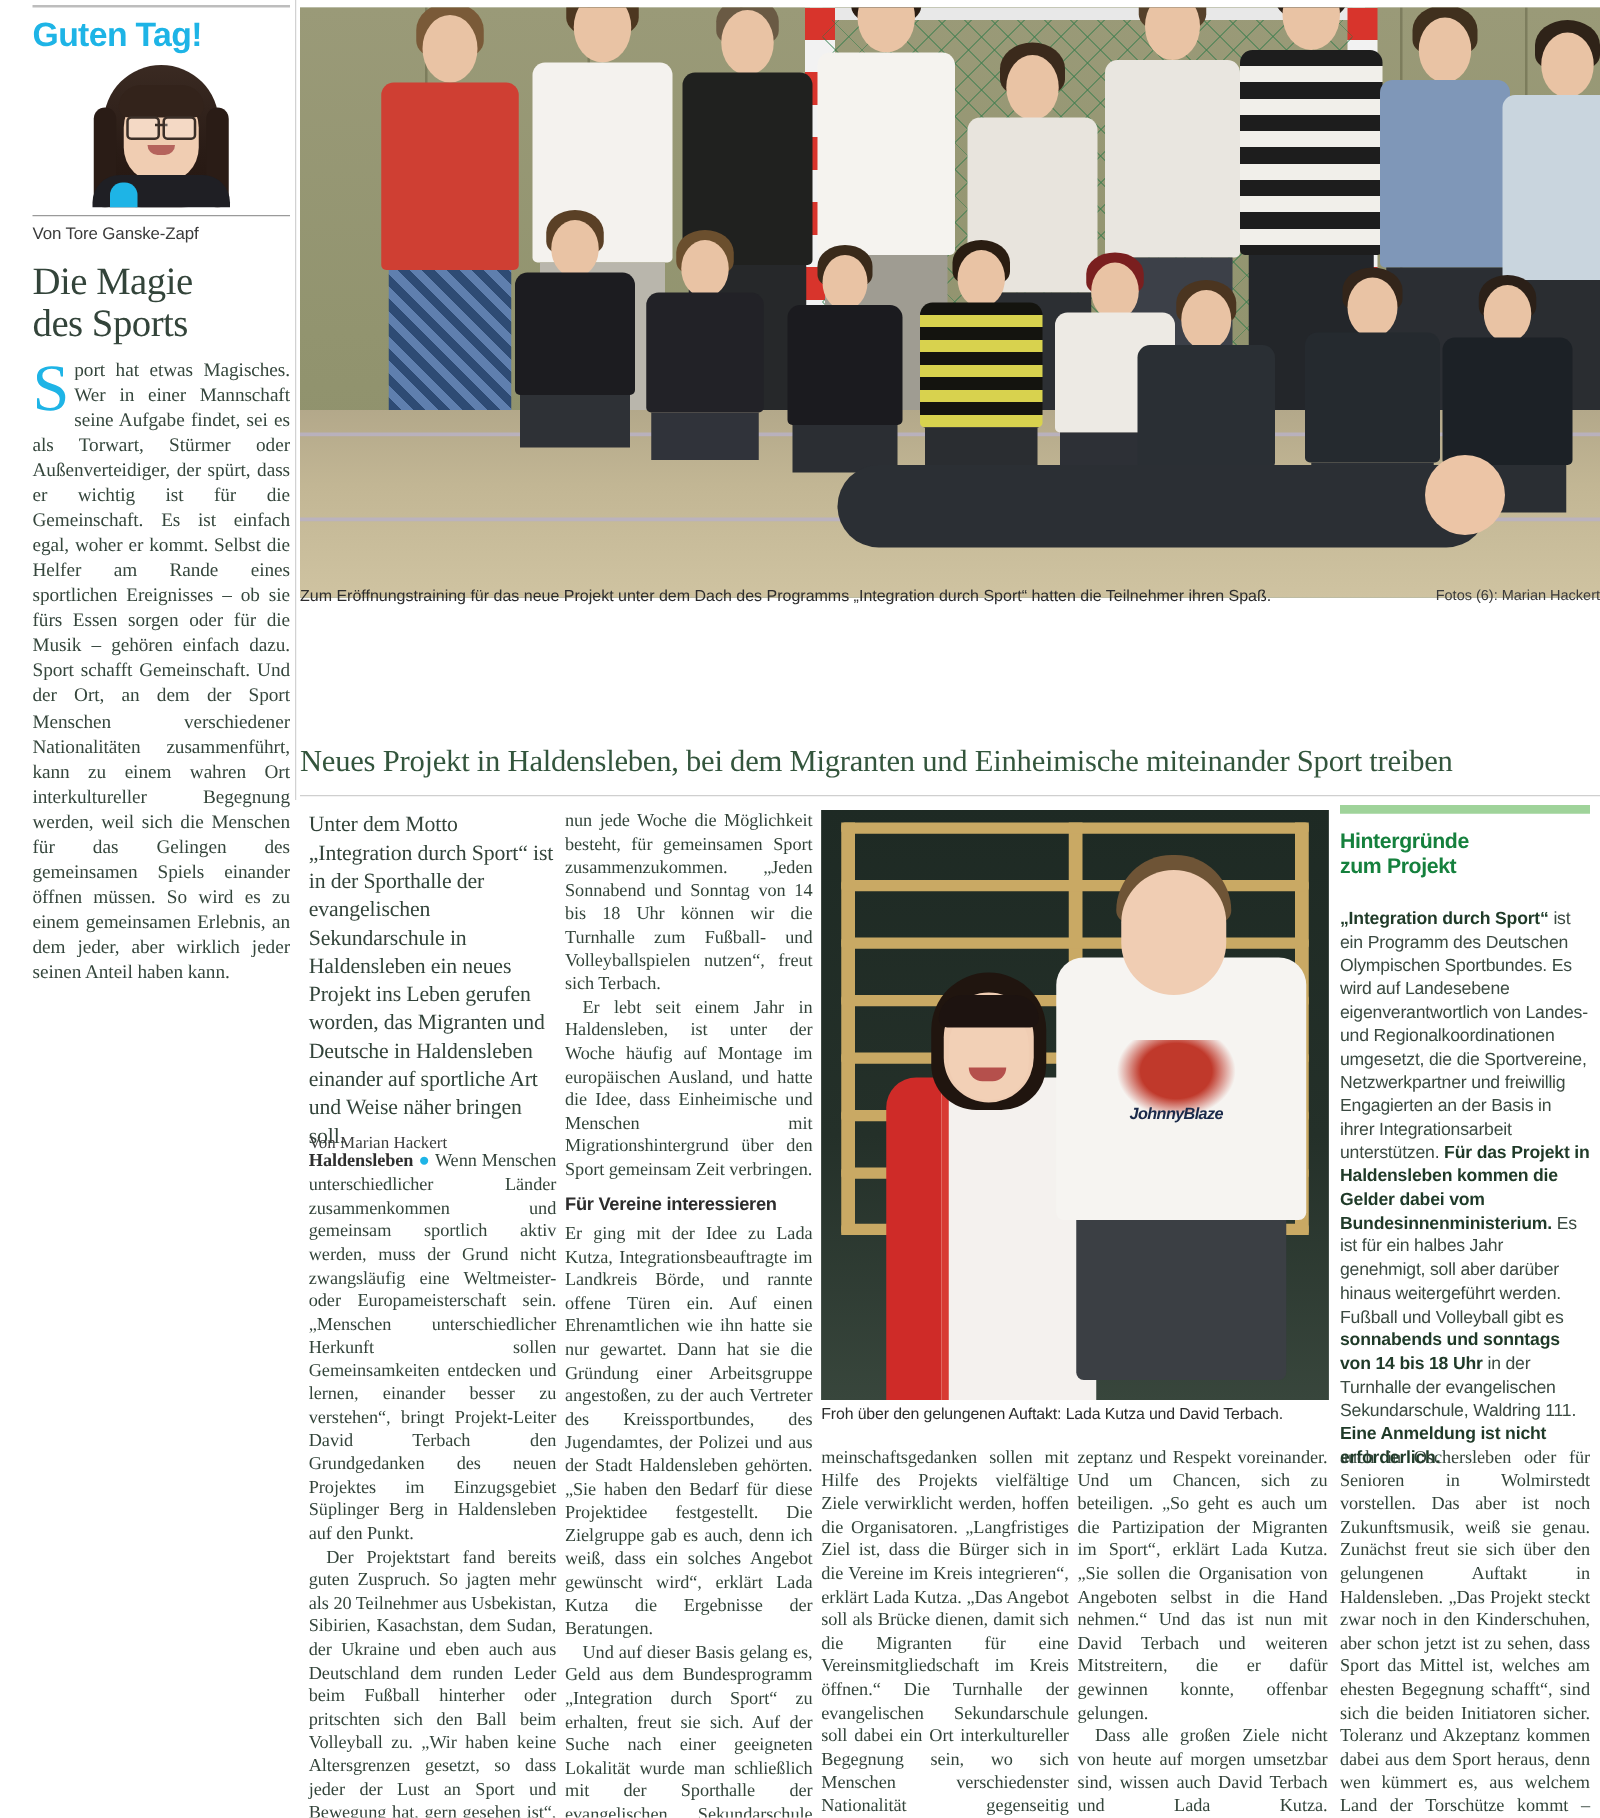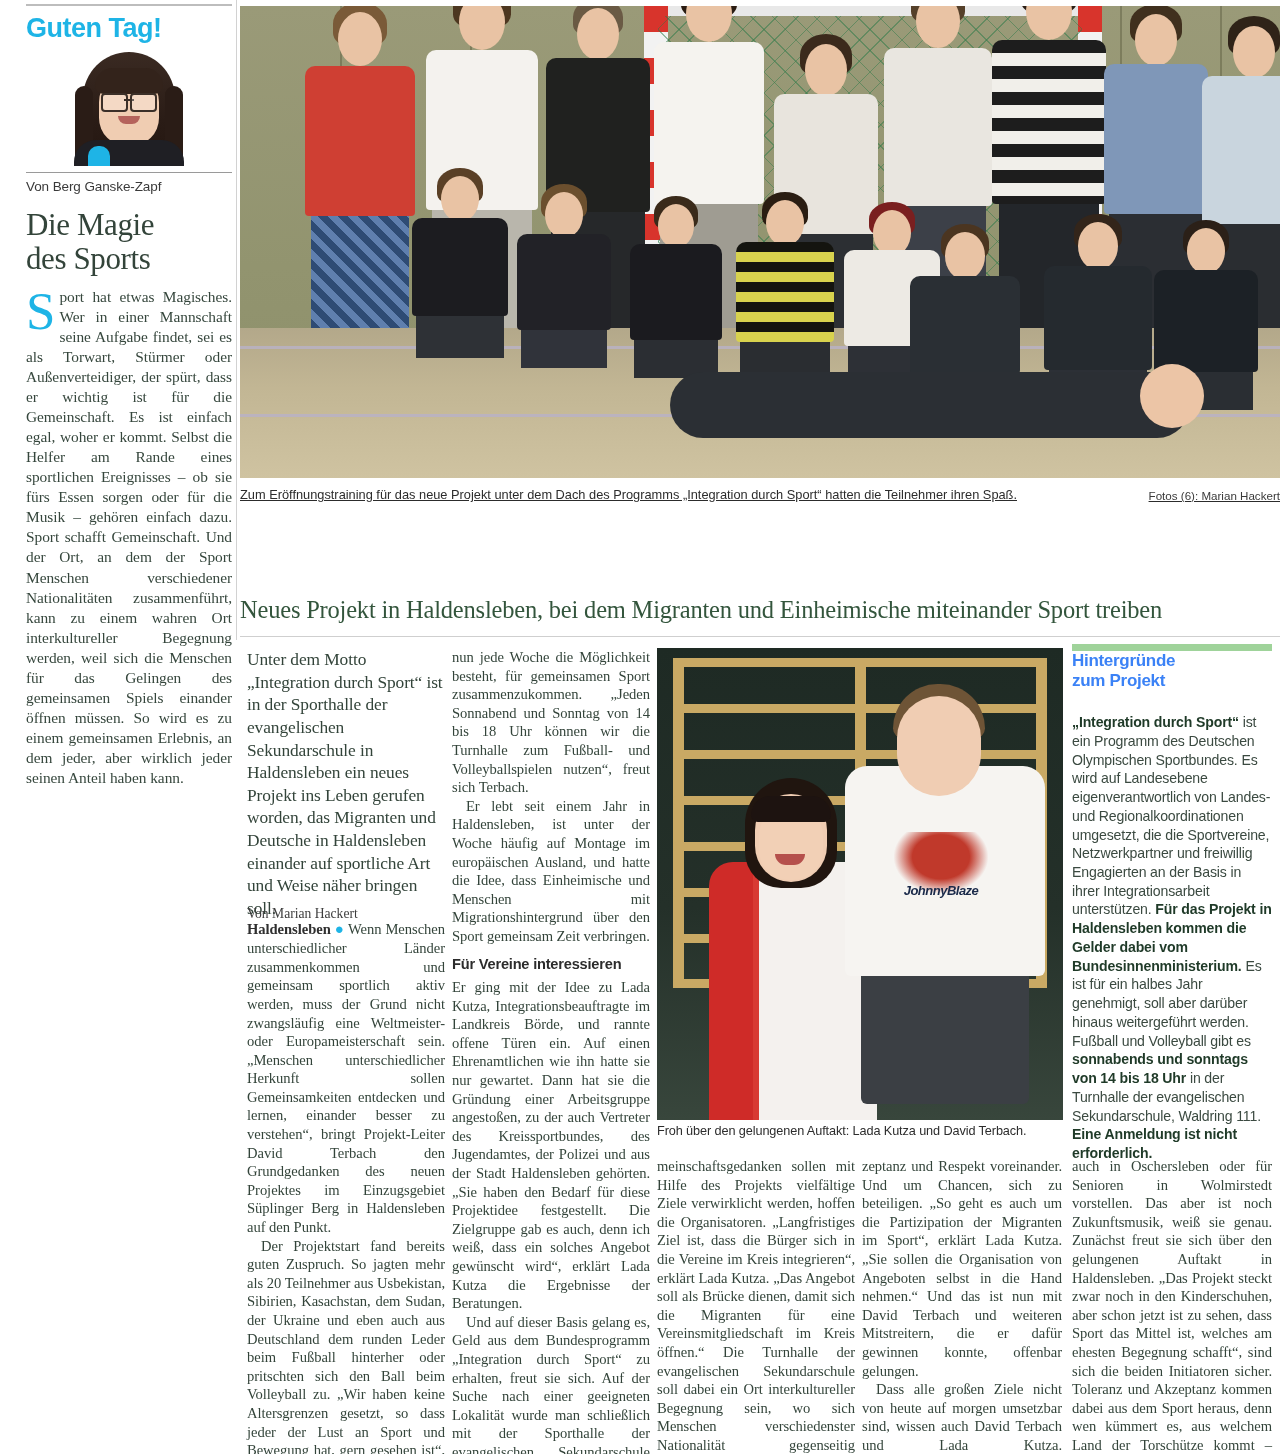--- a/index.html
+++ b/index.html
@@ -126,23 +126,23 @@
       repeating-linear-gradient(-45deg, rgba(40,120,70,.55) 0 1px, transparent 1px 15px);
     opacity:.85;
   }
   .pers{position:absolute;bottom:150px;}
   .pers .head{position:absolute;left:50%;transform:translateX(-50%);border-radius:50%;background:#e9c3a4;}
   .pers .hair{position:absolute;left:50%;transform:translateX(-50%);border-radius:50% 50% 30% 30%;}
   .pers .torso{position:absolute;left:50%;transform:translateX(-50%);border-radius:10px 10px 4px 4px;}
   .pers .legs{position:absolute;left:50%;transform:translateX(-50%);}
 
   .photocap-row{
-    position:absolute;left:240px;top:482px;width:1040px;height:20px;
+    position:absolute;left:240px;top:466px;width:1040px;height:20px;
     font-family:"Liberation Sans", sans-serif;font-size:12.8px;color:#2c2c2c;
-    display:flex;align-items:flex-end;justify-content:space-between;text-decoration:underline;
+    display:flex;align-items:center;justify-content:space-between;
   }
   .photocap-credit{font-size:11.6px;color:#3a3a3a;white-space:nowrap;padding-left:14px;}
 
   
   .headline{
     position:absolute;left:240px;top:516px;width:1040px;
     font-family:"Liberation Serif", serif;font-weight:bold;
     font-size:56px;line-height:1;color:#26452f;letter-spacing:-0.8px;
   }
   .subhead{
@@ -222,21 +222,21 @@
     font-family:"Liberation Sans", sans-serif;font-size:12.7px;color:#2c2c2c;letter-spacing:-0.1px;
   }
 
   
   .sidebar{
     position:absolute;left:1072px;top:644px;width:200px;height:480px;
   }
   .sidebar-rule{width:200px;height:7px;background:#9fd39a;}
   .sidebar-h{
     font-family:"Liberation Sans", sans-serif;font-weight:bold;
-    font-size:17px;line-height:1.18;color:#3b82f6;letter-spacing:-0.3px;
+    font-size:17px;line-height:1.18;color:#15803d;margin-top:12px;letter-spacing:-0.3px;
   }
   .sidebar-body{
     font-family:"Liberation Sans", sans-serif;
     font-size:14.1px;line-height:1.33;color:#3b4a41;margin-top:22px;letter-spacing:-0.15px;
   }
   .sidebar-body b{color:#1f3a28;}
 
   
   .vrule{position:absolute;width:1px;background:#d2d2d2;}
 </style>
@@ -258,21 +258,21 @@
           <em></em>
           <span class="r"></span>
         </div>
       <div class="ap-mouth"></div>
       <div class="ap-body">
           <div class="ap-collar"></div>
         </div>
     </div>
 
     <div class="rail-rule"></div>
-    <div class="byline-small">Von Berg Ganske-Zapf</div>
+    <div class="byline-small">Von Tore Ganske-Zapf</div>
     <div class="rail-title">Die Magie<br>des Sports</div>
     <div class="rail-body">
       <span class="dropcap">S</span><span>port hat etwas Magisches. Wer in einer Mannschaft seine Aufgabe findet, sei es als Torwart, Stürmer oder Außenverteidiger, der spürt, dass er wichtig ist für die Gemeinschaft. Es ist einfach egal, woher er kommt. Selbst die Helfer am Rande eines sportlichen Ereignisses – ob sie fürs Essen sorgen oder für die Musik – gehören einfach dazu. Sport schafft Gemeinschaft. Und der Ort, an dem der Sport Menschen verschiedener Nationalitäten zusammenführt, kann zu einem wahren Ort interkultureller Begegnung werden, weil sich die Menschen für das Gelingen des gemeinsamen Spiels einander öffnen müssen. So wird es zu einem gemeinsamen Erlebnis, an dem jeder, aber wirklich jeder seinen Anteil haben kann.</span>
     </div>
   </div>
 
   <div class="vrule" style="left:236px;top:0;height:640px;"></div>
 
   <div class="mainphoto">
     <div class="gymwall">

